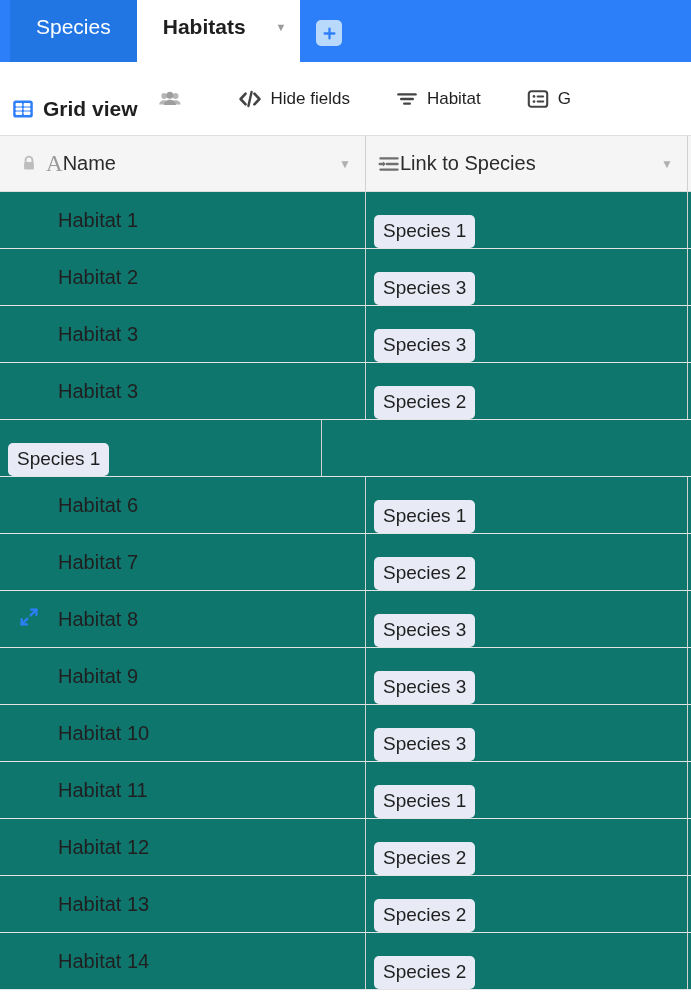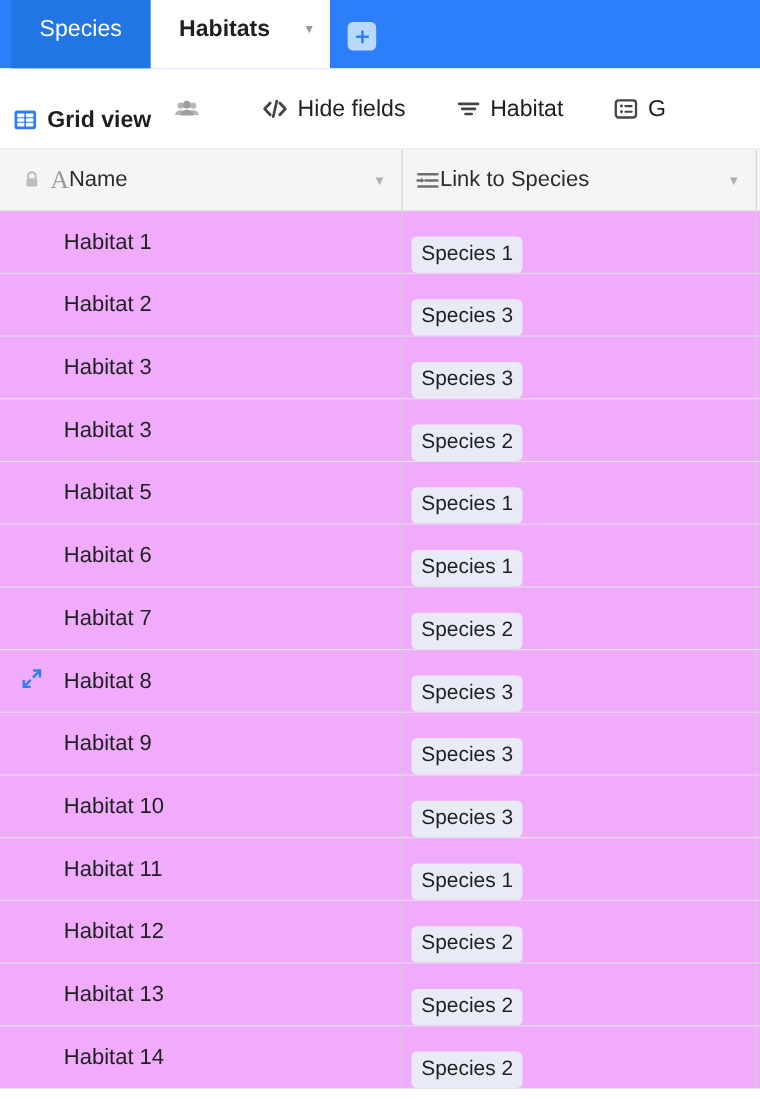--- a/index.html
+++ b/index.html
@@ -66,21 +66,21 @@
     display: flex;
     align-items: center;
     padding-left: 12px;
     gap: 0;
     overflow: hidden;
   }
   .tb-item {
     display: flex;
     align-items: center;
     gap: 9px;
-    font-size: 21px;
+    font-size: 17px;
     color: #1f1f1f;
     cursor: pointer;
     white-space: nowrap;
   }
   .tb-gridview { font-weight: 700; font-size: 21px; margin-top: 21px; }
   .tb-gap-sm { width: 20px; flex: none; }
   .tb-gap-md { width: 56px; flex: none; }
   .tb-gap-lg { width: 46px; flex: none; }
   .tb-icon { display: flex; align-items: center; justify-content: center; flex: none; }
   .tb-icon svg { display: block; }
@@ -119,21 +119,21 @@
   .type-icon { display:flex; align-items:center; justify-content:center; flex:none; }
   .type-icon svg { display:block; }
   .type-a { font-size: 23px; color: #9a9a9a; font-family: "Liberation Serif", serif; line-height: 1; }
 
   
   .grows { }
   .grow {
     display: flex;
     height: 57px;
     border-bottom: 1px solid #e3e3e3;
-    background: #f0abfc;
+    background: #0f766e;
   }
   .cell-name {
     width: 366px;
     border-right: 1px solid #d0d0d0;
     display: flex;
     align-items: center;
     position: relative;
   }
   .expand-slot {
     width: 58px; flex: none;
@@ -351,33 +351,20 @@
         </span>
       </span>
       <span class="name-text">Habitat 3</span>
     </div>
     <div class="cell-link">
       <span class="chip">Species 2</span>
     </div>
   </div>
 
   <div class="grow">
-    <div class="cell-name">
-      <span class="expand-slot">
-        <span class="expand-icon">
-          <svg width="18" height="18" viewBox="0 0 18 18">
-            <path d="M16.4 1.6L10.6 7.4" stroke="#2d7ff9" stroke-width="2.2" stroke-linecap="round"></path>
-            <path d="M11.0 1.6h5.4v5.4" fill="none" stroke="#2d7ff9" stroke-width="2.2" stroke-linecap="round" stroke-linejoin="round"></path>
-            <path d="M1.6 16.4L7.4 10.6" stroke="#2d7ff9" stroke-width="2.2" stroke-linecap="round"></path>
-            <path d="M7.0 16.4H1.6V11.0" fill="none" stroke="#2d7ff9" stroke-width="2.2" stroke-linecap="round" stroke-linejoin="round"></path>
-          </svg>
-        </span>
-      </span>
-      <span class="name-text">Habitat 5</span>
-    </div>
     <div class="cell-link">
       <span class="chip">Species 1</span>
     </div>
   </div>
 
   <div class="grow">
     <div class="cell-name">
       <span class="expand-slot">
         <span class="expand-icon">
           <svg width="18" height="18" viewBox="0 0 18 18">

